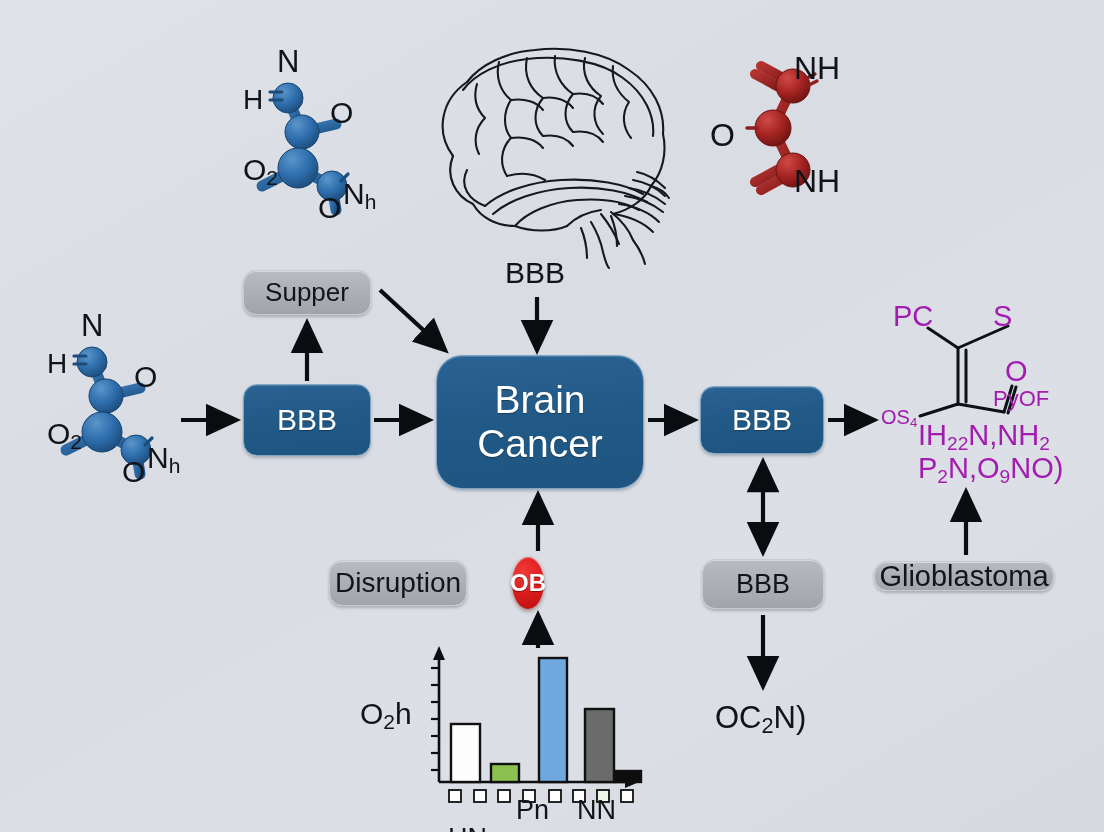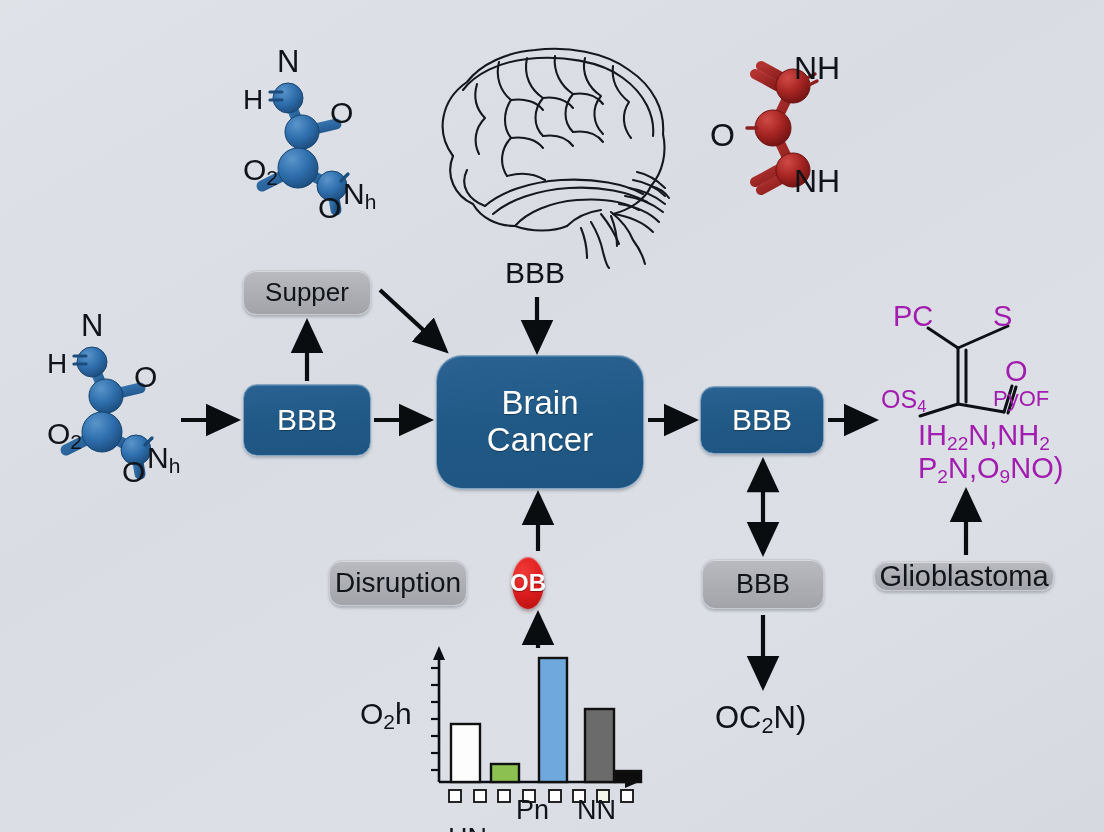--- a/index.html
+++ b/index.html
@@ -214,21 +214,21 @@
   <div class="plain" style="left:505px; top:256px; font-size:30px;">BBB</div>
 
   <div class="box box-gray" style="left:243px; top:270px; width:128px; height:45px; font-size:26px;">
     <span>Supper</span>
   </div>
 
   <div class="box box-blue" style="left:243px; top:384px; width:128px; height:72px; font-size:30px;">
     <span>BBB</span>
   </div>
 
-  <div class="box box-blue big" style="left:436px; top:355px; width:208px; height:134px; font-size:33px;text-align:center;">
+  <div class="box box-blue big" style="left:436px; top:355px; width:208px; height:134px; font-size:39px;text-align:center;">
     <span>Brain
 Cancer</span>
   </div>
 
   <div class="box box-blue" style="left:700px; top:386px; width:124px; height:68px; font-size:30px;">
     <span>BBB</span>
   </div>
 
   <div class="box box-gray" style="left:329px; top:560px; width:138px; height:46px; font-size:28px;">
     <span>Disruption</span>
@@ -262,21 +262,21 @@
       <path d="M86 50 L86 102"></path>
       <path d="M78 104 L40 116"></path>
       <path d="M78 104 L124 112"></path>
       <path d="M124 112 L132 86"></path>
       <path d="M128 113 L136 87"></path>
     </g>
   </svg>
   <div class="formula" style="left:893px; top:300px; font-size:29px;">PC</div>
   <div class="formula" style="left:993px; top:300px; font-size:29px;">S</div>
   <div class="formula" style="left:1005px; top:355px; font-size:29px;">O</div>
-  <div class="formula" style="left:881px; top:385px; font-size:25px;">
+  <div class="formula" style="left:881px; top:406px; font-size:20px;">
     <span>OS</span><sub>4</sub>
   </div>
   <div class="formula" style="left:993px; top:386px; font-size:22px;">PyOF</div>
   <div class="formula" style="left:918px; top:419px; font-size:29px;">
     <span>IH</span><sub>22</sub><span>N,NH</span><sub>2</sub>
   </div>
   <div class="formula" style="left:918px; top:452px; font-size:29px;">
     <span>P</span><sub>2</sub><span>N,O</span><sub>9</sub><span>NO)</span>
   </div>
 

